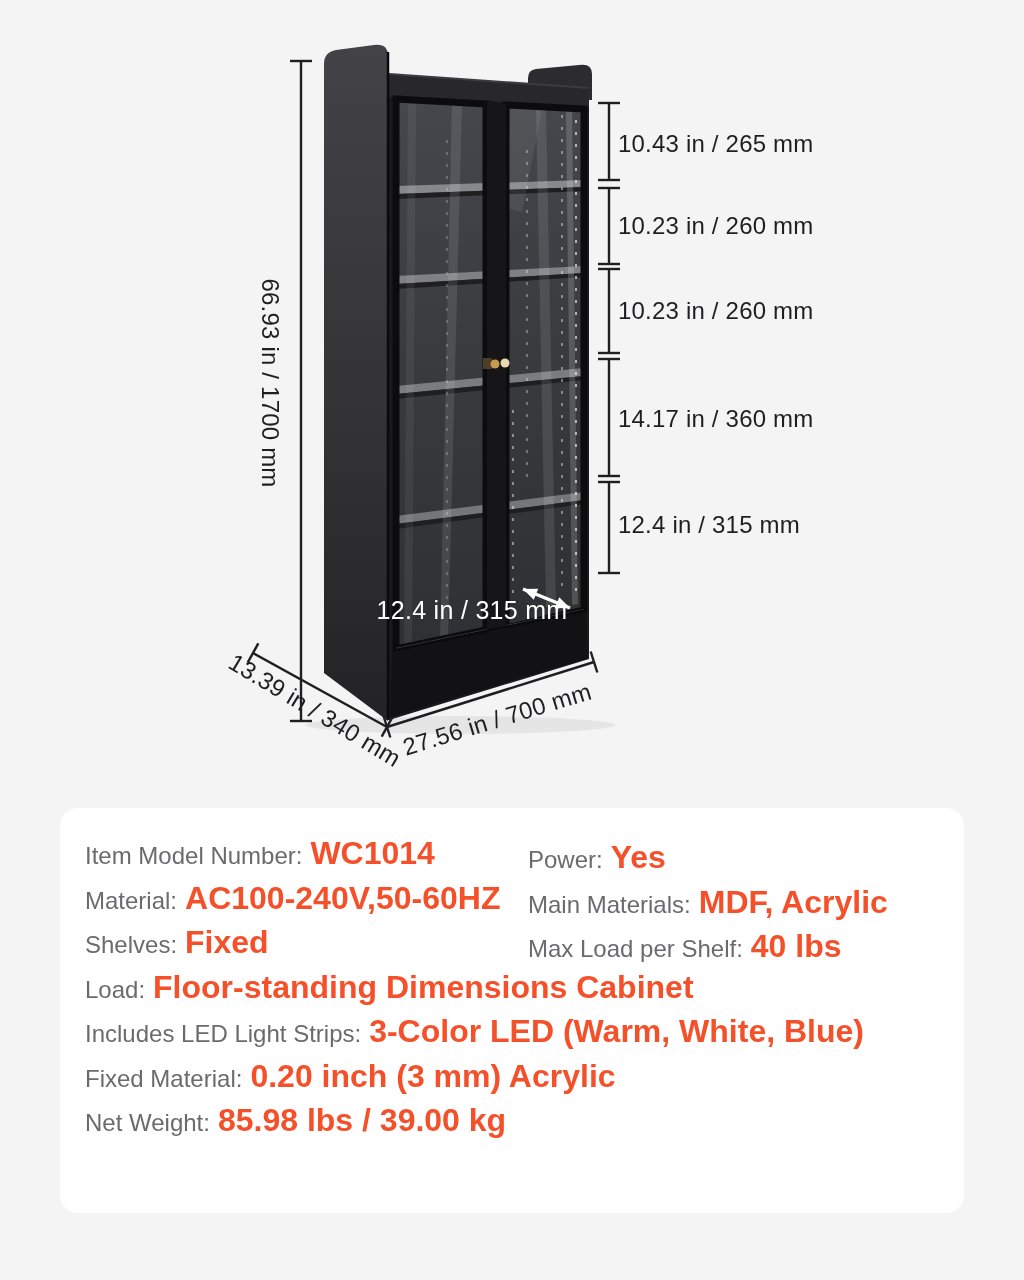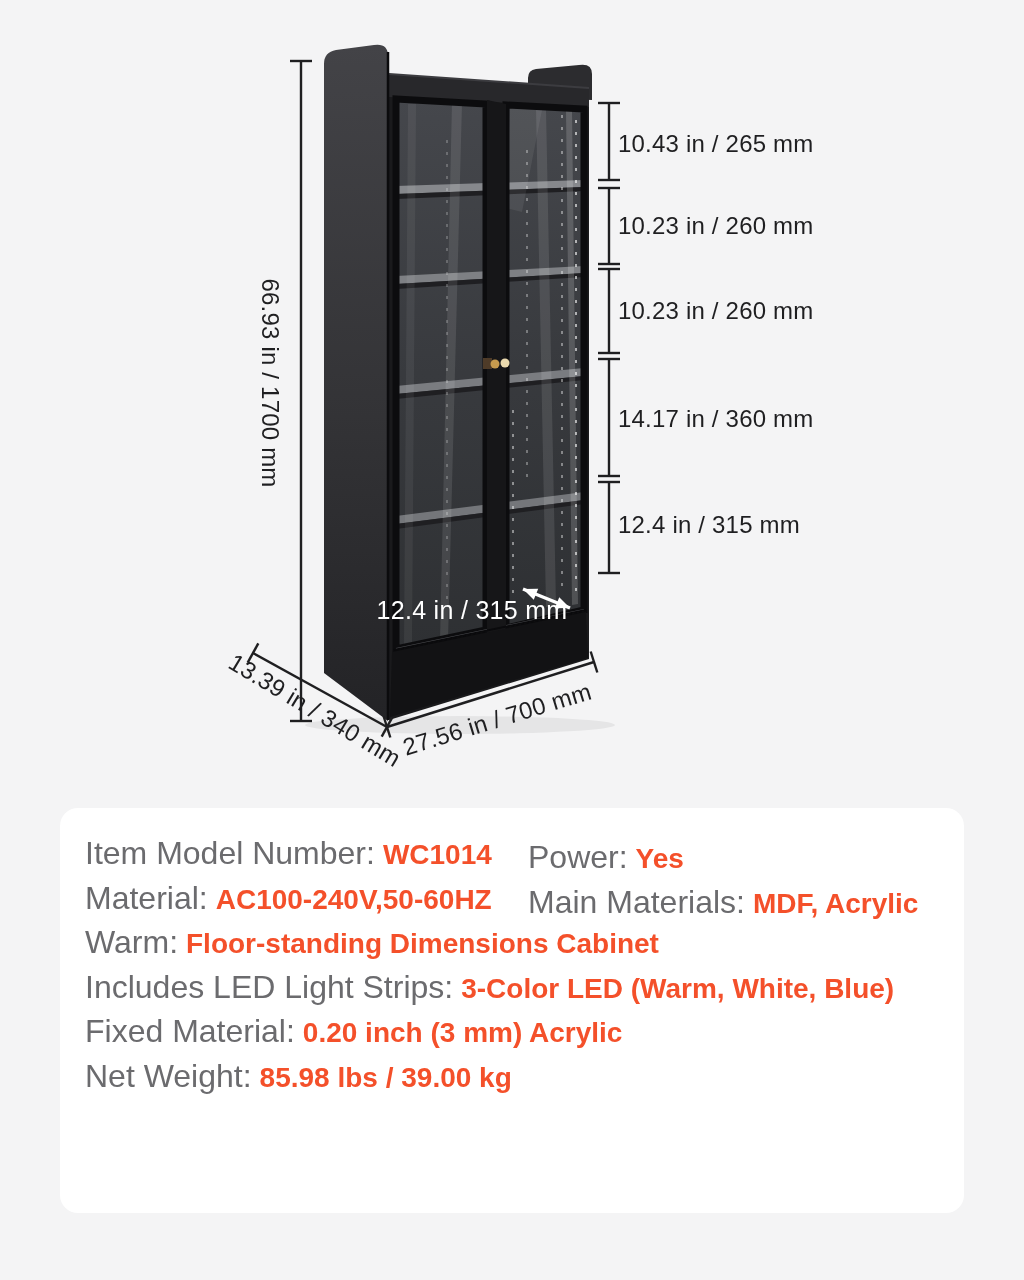--- a/index.html
+++ b/index.html
@@ -19,22 +19,22 @@
   .dim-label-white{font-size:25px;font-weight:500;fill:#ffffff;letter-spacing:0.3px;}
   .spec-panel{
     position:absolute;left:60px;top:808px;width:904px;height:405px;
     background:#ffffff;border-radius:18px;
     box-sizing:border-box;
     padding:23px 0 0 25px;
   }
   .spec-row{position:relative;height:44.5px;line-height:44.5px;white-space:nowrap;}
   .spec-pair{display:inline-block;}
   .spec-col2{position:absolute;left:443px;top:4px;}
-  .spec-label{color:#6b6b6e;font-size:32px;}
-  .spec-value{color:#f4502a;font-size:28px;font-weight:700;margin-left:8px;}
+  .spec-label{color:#6b6b6e;font-size:24px;}
+  .spec-value{color:#f4502a;font-size:32px;font-weight:700;margin-left:8px;}
 </style>
 </head>
 <body>
 
 <div class="page">
 
   <svg width="1024" height="800" viewBox="0 0 1024 800">
     <defs>
       <linearGradient id="gradSide" x1="0" y1="0" x2="0" y2="1">
         <stop offset="0" stop-color="#434347"></stop>
@@ -175,23 +175,31 @@
 
     <div class="spec-row">
       <span class="spec-pair">
         <span class="spec-label">Material:</span><span class="spec-value">AC100-240V,50-60HZ</span>
       </span>
       <span class="spec-pair spec-col2">
         <span class="spec-label">Main Materials:</span><span class="spec-value">MDF, Acrylic</span>
       </span>
     </div>
 
-
-    <div class="spec-row">
-      <span class="spec-label">Warm:</span><span class="spec-value">Floor-standing Dimensions Cabinet</span>
+    <div class="spec-row">
+      <span class="spec-pair">
+        <span class="spec-label">Shelves:</span><span class="spec-value">Fixed</span>
+      </span>
+      <span class="spec-pair spec-col2">
+        <span class="spec-label">Max Load per Shelf:</span><span class="spec-value">40 lbs</span>
+      </span>
+    </div>
+
+    <div class="spec-row">
+      <span class="spec-label">Load:</span><span class="spec-value">Floor-standing Dimensions Cabinet</span>
     </div>
 
     <div class="spec-row">
       <span class="spec-label">Includes LED Light Strips:</span><span class="spec-value">3-Color LED (Warm, White, Blue)</span>
     </div>
 
     <div class="spec-row">
       <span class="spec-label">Fixed Material:</span><span class="spec-value">0.20 inch (3 mm) Acrylic</span>
     </div>
 

